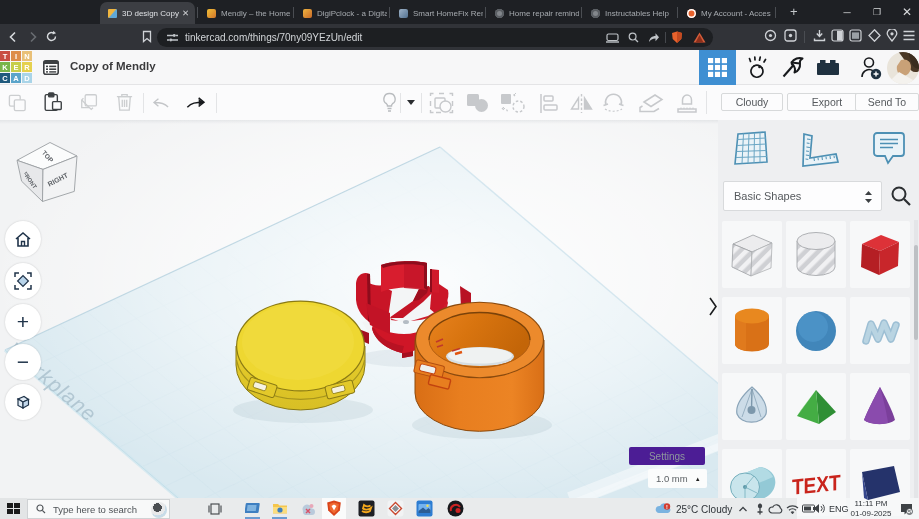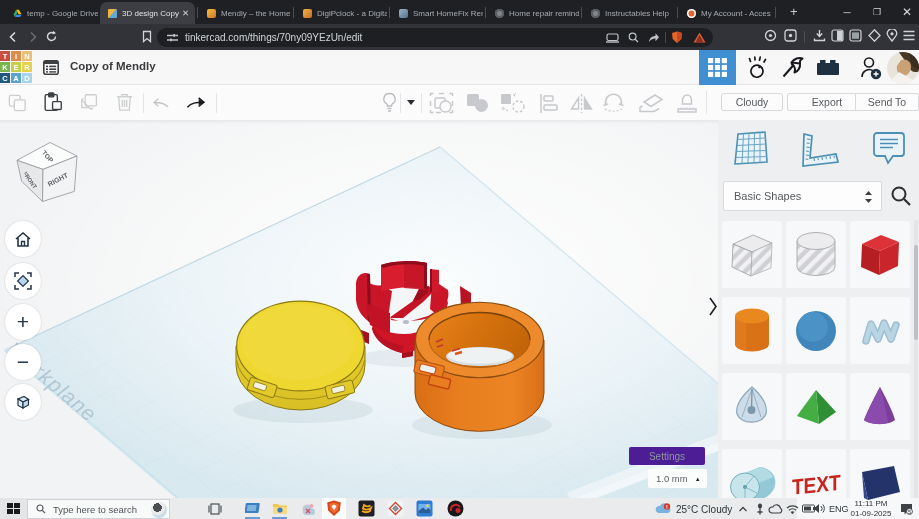--- a/index.html
+++ b/index.html
@@ -40,28 +40,20 @@
   .cell { position:absolute; width:60px; height:67px; background:#f7f8f9; border-radius:2px; display:flex; align-items:center; justify-content:center; }
 
   
   #taskbar { left:0; top:498px; width:797px; height:21px; background:#e9ebec; }
 </style>
 </head>
 <body>
 <div id="stage">
 
   <div id="tabstrip" class="abs">
-    <div class="tab" style="left:5px; width:93px;">
-      <svg class="fav" viewBox="0 0 16 16">
-          <path d="M5.5 1.5 L10.5 1.5 L15 9.5 L10 9.5 Z" fill="#fbbc04"></path>
-          <path d="M5.5 1.5 L1 9.5 L3.5 14 L8 6 Z" fill="#34a853"></path>
-          <path d="M3.5 14 L6 10 L15 10 L12.5 14 Z" fill="#4285f4"></path>
-        </svg>
-      temp - Google Drive
-    </div>
     <div class="tab active" style="left:100px; width:95px; padding-right:18px;">
       <div class="fav" style="background:linear-gradient(130deg,#f0b53e 0 45%,#5fa8d8 55% 100%); border-radius:1px;"></div>
       3D design Copy
       <span style="position:absolute; right:6px; top:7px; font-size:8.5px; line-height:8px; color:#cfd1d4;">✕</span>
     </div>
     <div class="tab" style="left:199px; width:92px;">
       <div class="fav" style="background:linear-gradient(135deg,#f2c037,#d2742a); border-radius:2px;"></div>
       Mendly – the Home M
     </div>
     <div class="tab" style="left:295px; width:92px;">

